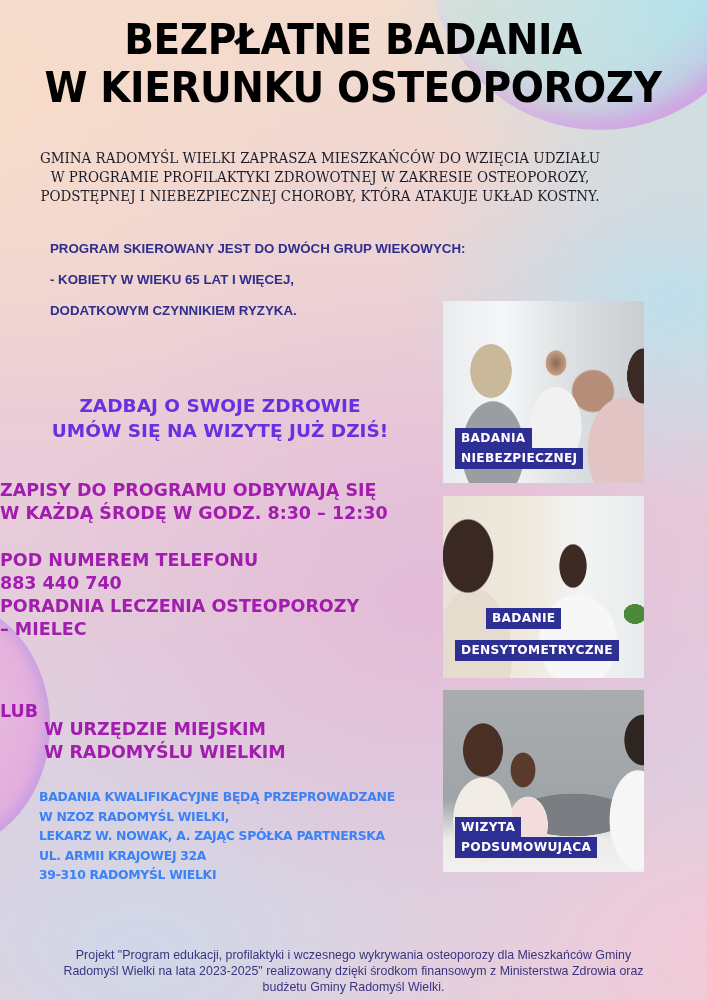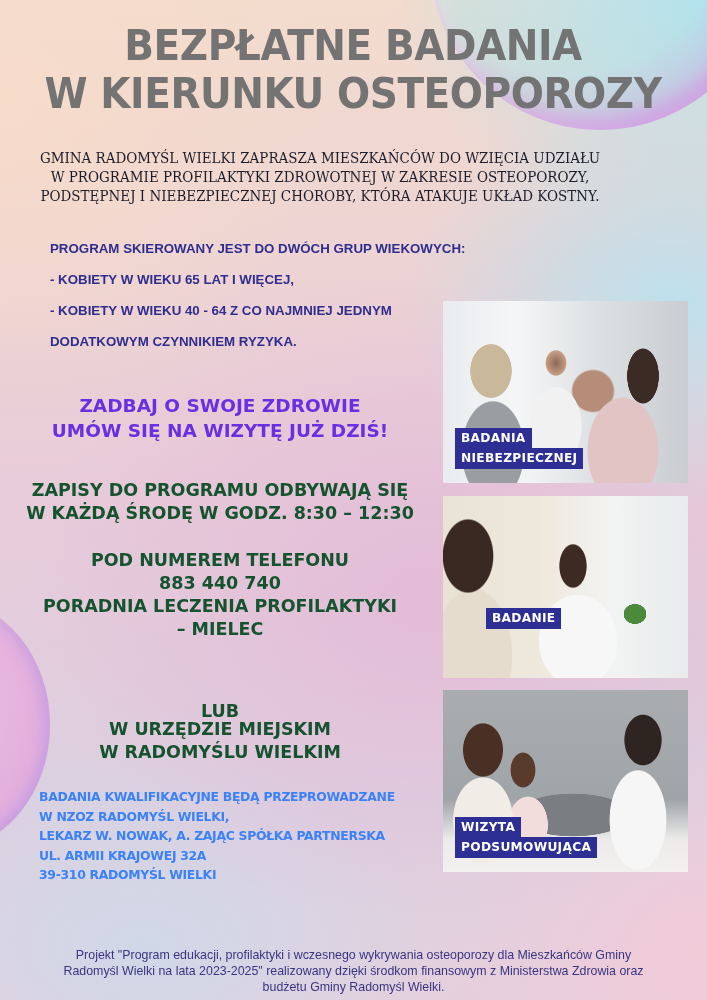--- a/index.html
+++ b/index.html
@@ -16,42 +16,42 @@
       linear-gradient(180deg, #f3dccd 0%, #e8cbd9 50%, #dcd0e0 80%, #e6cfdc 100%);
   }
   .bubble-top { position:absolute; left:430px; top:-210px; width:340px; height:340px; border-radius:50%;
     background: radial-gradient(circle at 40% 35%, rgba(200,240,240,0.25) 0%, rgba(170,225,230,0.35) 55%, rgba(196,150,230,0.55) 85%, rgba(235,140,230,0.8) 100%);
     box-shadow: inset -8px -10px 18px rgba(215,130,225,0.5), inset 6px 6px 20px rgba(255,255,255,0.4);
   }
   .bubble-left { position:absolute; left:-160px; top:600px; width:210px; height:250px; border-radius:50%;
     background: radial-gradient(ellipse at 30% 40%, rgba(245,190,230,0.4) 0%, rgba(230,160,220,0.7) 70%, rgba(205,140,225,0.9) 100%);
     box-shadow: inset -6px 0 14px rgba(180,150,230,0.6);
   }
-  .title { position:absolute; left:0; top:22px; width:706px; text-align:center;
-    font-family:"DejaVu Sans", sans-serif; font-weight:bold; color:#737373;
+  .title { position:absolute; left:0; top:16px; width:706px; text-align:center;
+    font-family:"DejaVu Sans", sans-serif; font-weight:bold; color:#000000;
     font-size:42px; line-height:48px; letter-spacing:-0.5px; }
   .title div { transform:scaleX(0.93); }
   .intro { position:absolute; left:0; top:149px; width:640px; text-align:center;
     font-family:"DejaVu Serif", serif; color:#1c1c2a; font-size:14.5px; line-height:19px; }
   .intro div { transform:scaleX(0.93); white-space:nowrap; }
   .groups { position:absolute; left:14px; top:233px; color:#2f2d8e; font-weight:bold;
     font-family:"Liberation Sans", sans-serif; font-size:13.3px; line-height:31px;margin-left:36px; }
   .groups div { white-space:nowrap; }
   .cta { position:absolute; left:0; top:393px; width:440px; text-align:center; color:#6a2fe0;
     font-family:"DejaVu Sans", sans-serif; font-weight:bold; font-size:18.5px; line-height:25px; }
   .cta div { white-space:nowrap;text-align:center; }
-  .black-block { position:absolute; left:0; width:440px; text-align:center; color:#14532d;
+  .black-block { position:absolute; left:0; width:440px; color:#a21caf;
     font-family:"DejaVu Sans", sans-serif; font-weight:bold; font-size:17.5px; line-height:23px; }
   .black-block div { white-space:nowrap; }
   .address { position:absolute; left:39px; top:787px; color:#3b82f6;
     font-family:"DejaVu Sans", sans-serif; font-weight:bold; font-size:12.4px; line-height:19.5px; letter-spacing:-0.3px; }
   .address div { white-space:nowrap; }
   .footer { position:absolute; left:0; top:947px; width:707px; text-align:center; color:#3a3580;
     font-family:"Liberation Sans", sans-serif; font-size:12.4px; line-height:16px; }
-  .photo { position:absolute; left:443px; width:245px; height:182px; overflow:hidden; }
+  .photo { position:absolute; left:443px; width:201px; height:182px; overflow:hidden; }
   .photo .scene { position:absolute; inset:0; }
   .photo .label { position:absolute; left:12px; background:#2e2f95; color:#fff;
     font-family:"DejaVu Sans", sans-serif; font-weight:bold; font-size:12.2px; line-height:19px;
     padding:1px 6px; letter-spacing:0.3px; white-space:nowrap; }
   .p1 .scene { background:
       radial-gradient(ellipse 34px 44px at 48px 70px, #c9b89a 0%, #c9b89a 60%, rgba(0,0,0,0) 62%),
       radial-gradient(ellipse 44px 70px at 50px 150px, #9a9ea3 0%, #9a9ea3 70%, rgba(0,0,0,0) 72%),
       radial-gradient(ellipse 18px 22px at 113px 62px, #8a6a55 0%, #c79c82 55%, rgba(0,0,0,0) 60%),
       radial-gradient(ellipse 36px 55px at 113px 125px, #f1f1f1 0%, #f1f1f1 70%, rgba(0,0,0,0) 72%),
       radial-gradient(ellipse 26px 45px at 200px 75px, #3b2b24 0%, #3b2b24 60%, rgba(0,0,0,0) 62%),
@@ -93,44 +93,43 @@
 
 <div class="intro">
   <div>GMINA RADOMYŚL WIELKI ZAPRASZA MIESZKAŃCÓW DO WZIĘCIA UDZIAŁU</div>
   <div>W PROGRAMIE PROFILAKTYKI ZDROWOTNEJ W ZAKRESIE OSTEOPOROZY,</div>
   <div>PODSTĘPNEJ I NIEBEZPIECZNEJ CHOROBY, KTÓRA ATAKUJE UKŁAD KOSTNY.</div>
 </div>
 
 <div class="groups">
   <div>PROGRAM SKIEROWANY JEST DO DWÓCH GRUP WIEKOWYCH:</div>
   <div>- KOBIETY W WIEKU 65 LAT I WIĘCEJ,</div>
-  <div>- KOBIETY W WIEKU 40 - 64 Z CO NAJMNIEJ JEDNYM</div>
   <div>DODATKOWYM CZYNNIKIEM RYZYKA.</div>
 </div>
 
 <div class="cta">
   <div>ZADBAJ O SWOJE ZDROWIE</div>
   <div>UMÓW SIĘ NA WIZYTĘ JUŻ DZIŚ!</div>
 </div>
 
 <div class="black-block" style="top:479px;">
   <div>ZAPISY DO PROGRAMU ODBYWAJĄ SIĘ</div>
   <div>W KAŻDĄ ŚRODĘ W GODZ. 8:30 – 12:30</div>
 </div>
 
 <div class="black-block" style="top:549px;">
   <div>POD NUMEREM TELEFONU</div>
   <div>883 440 740</div>
-  <div>PORADNIA LECZENIA PROFILAKTYKI</div>
+  <div>PORADNIA LECZENIA OSTEOPOROZY</div>
   <div>– MIELEC</div>
 </div>
 
 <div class="black-block" style="top:672px;margin-top:28px;">LUB</div>
 
-<div class="black-block" style="top:718px;">
+<div class="black-block" style="top:718px;padding-left:44px;">
   <div>W URZĘDZIE MIEJSKIM</div>
   <div>W RADOMYŚLU WIELKIM</div>
 </div>
 
 <div class="address">
   <div>BADANIA KWALIFIKACYJNE BĘDĄ PRZEPROWADZANE</div>
   <div>W NZOZ RADOMYŚL WIELKI,</div>
   <div>LEKARZ W. NOWAK, A. ZAJĄC SPÓŁKA PARTNERSKA</div>
   <div>UL.  ARMII KRAJOWEJ 32A</div>
   <div>39-310 RADOMYŚL WIELKI</div>
@@ -138,20 +137,21 @@
 
 <div class="photo p1" style="top:301px;">
   <div class="scene"></div>
   <div class="label" style="top:127px;">BADANIA</div>
   <div class="label" style="top:147px;">NIEBEZPIECZNEJ</div>
 </div>
 
 <div class="photo p2" style="top:496px;">
   <div class="scene"></div>
   <div class="label" style="top:112px;margin-left:31px;">BADANIE</div>
+  <div class="label" style="top:144px;">DENSYTOMETRYCZNE</div>
 </div>
 
 <div class="photo p3" style="top:690px;">
   <div class="scene"></div>
   <div class="label" style="top:127px;">WIZYTA</div>
   <div class="label" style="top:147px;">PODSUMOWUJĄCA</div>
 </div>
 
 <div class="footer">
   <div>Projekt "Program edukacji, profilaktyki i wczesnego wykrywania osteoporozy dla Mieszkańców Gminy</div>

